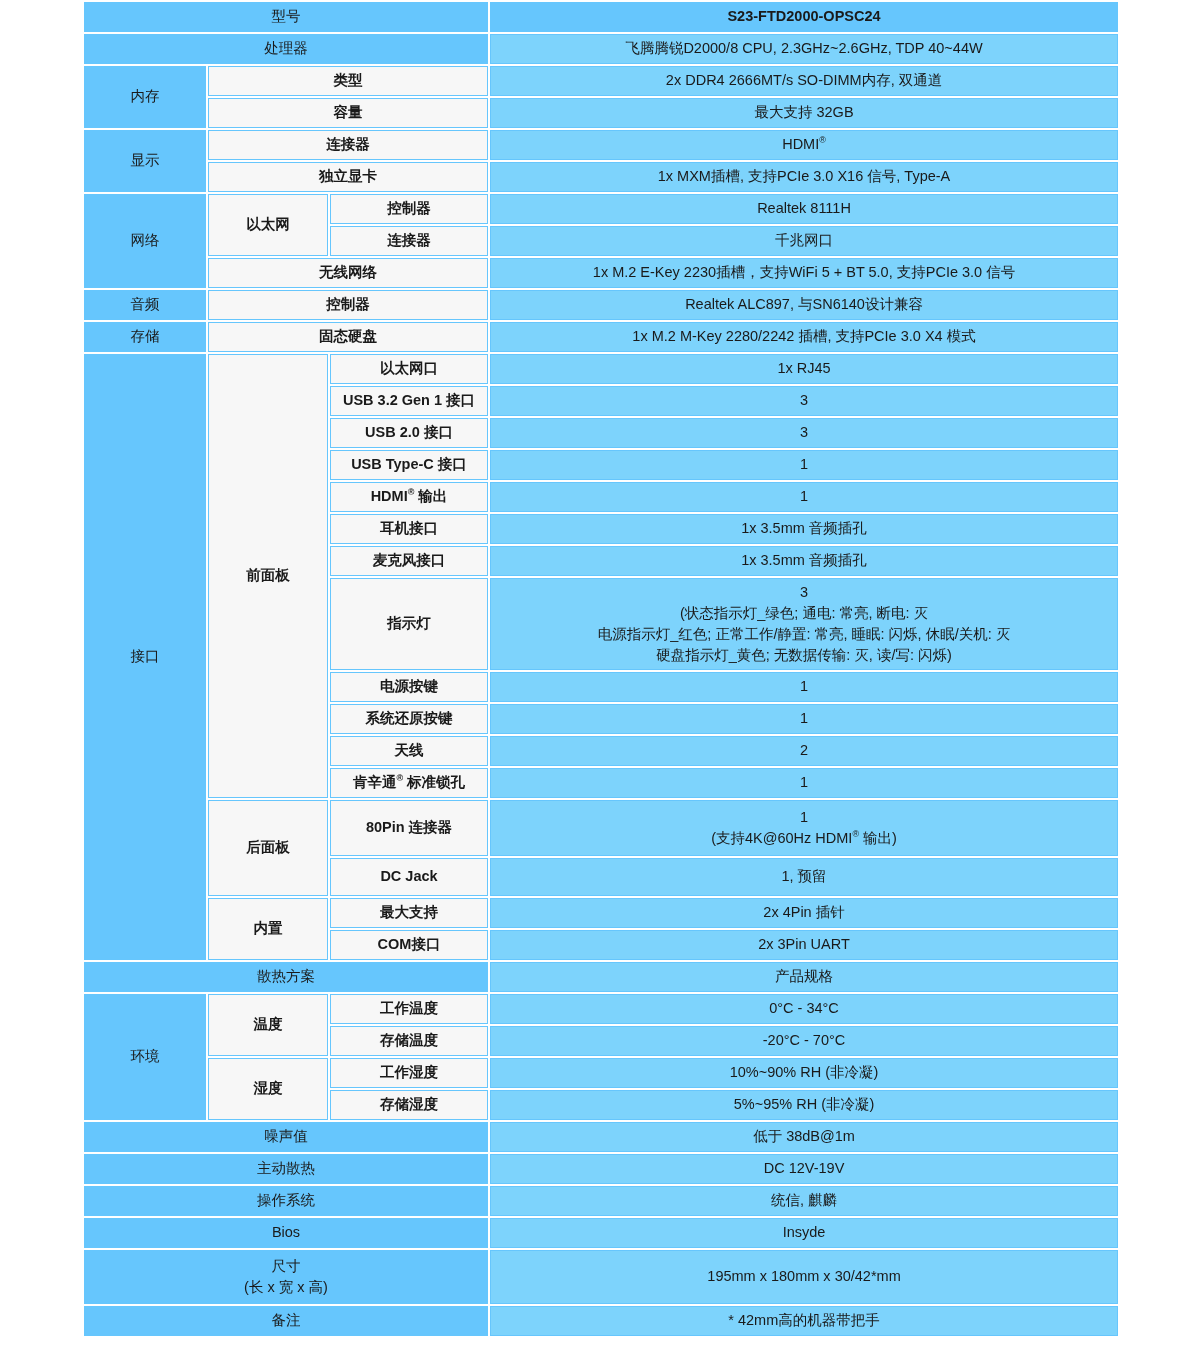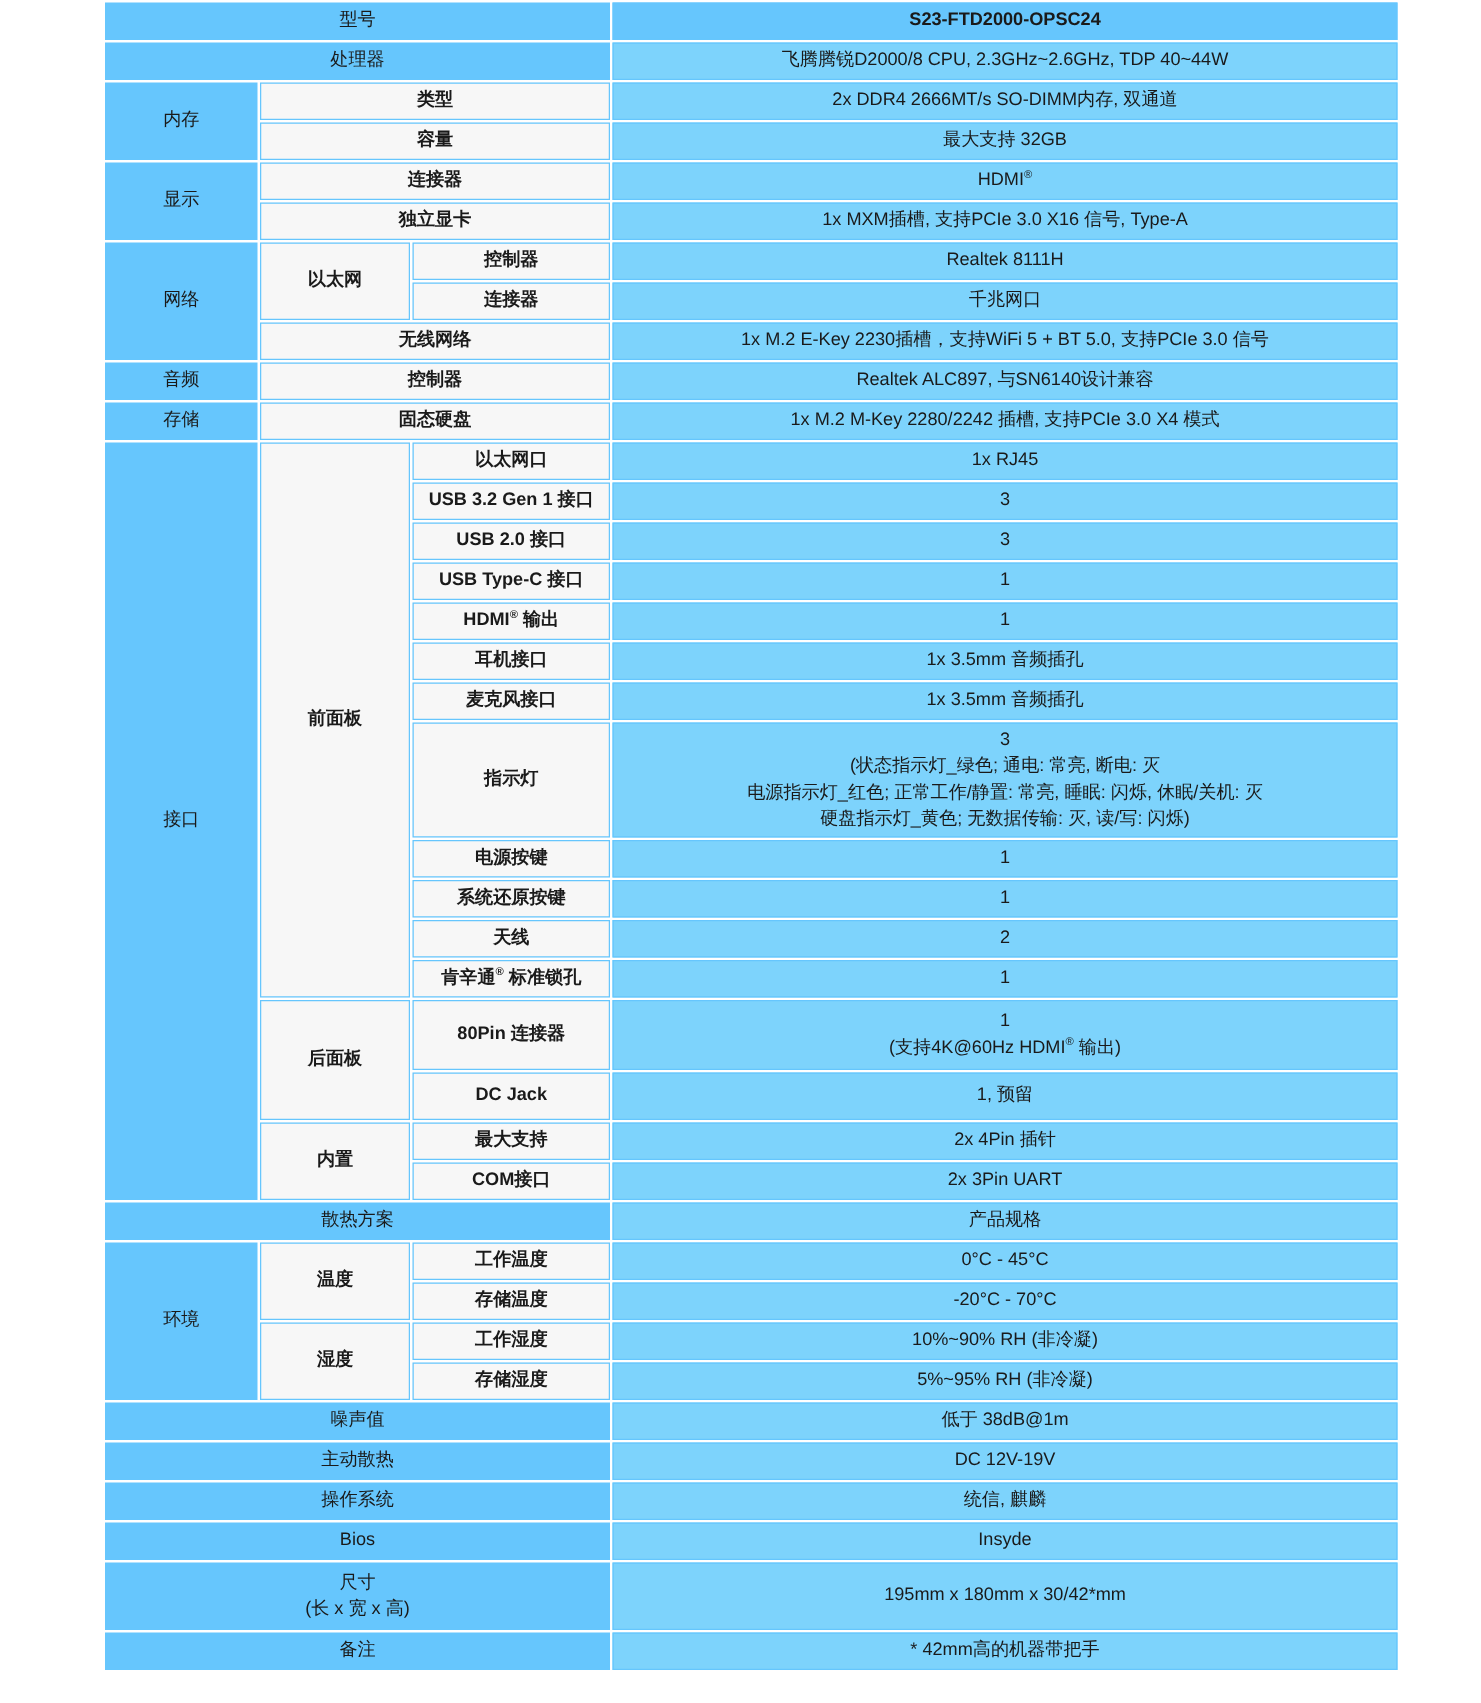--- a/index.html
+++ b/index.html
@@ -231,21 +231,21 @@
 
       <tr>
         <td class="lbl" colspan="3">散热方案</td>
         <td class="val">产品规格</td>
       </tr>
 
       <tr>
         <td class="lbl" rowspan="4">环境</td>
         <td class="sub" rowspan="2">温度</td>
         <td class="sub">工作温度</td>
-        <td class="val">0°C - 45°C</td>
+        <td class="val">0°C - 34°C</td>
       </tr>
       <tr>
         <td class="sub">存储温度</td>
         <td class="val">-20°C - 70°C</td>
       </tr>
       <tr>
         <td class="sub" rowspan="2">湿度</td>
         <td class="sub">工作湿度</td>
         <td class="val">10%~90% RH (非冷凝)</td>
       </tr>

